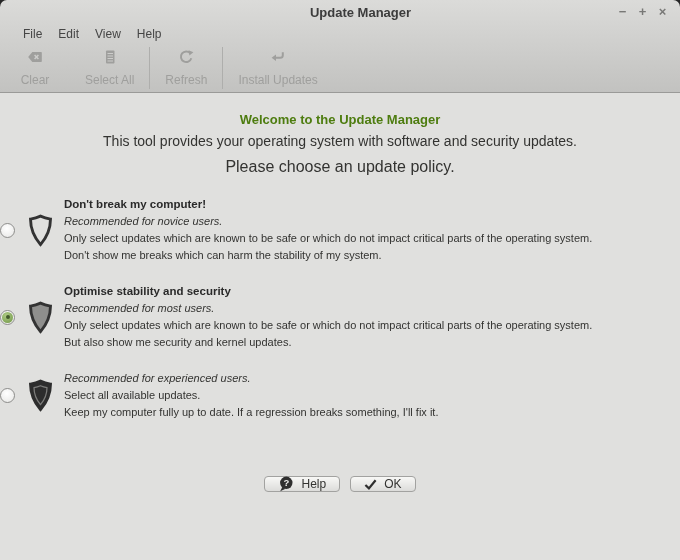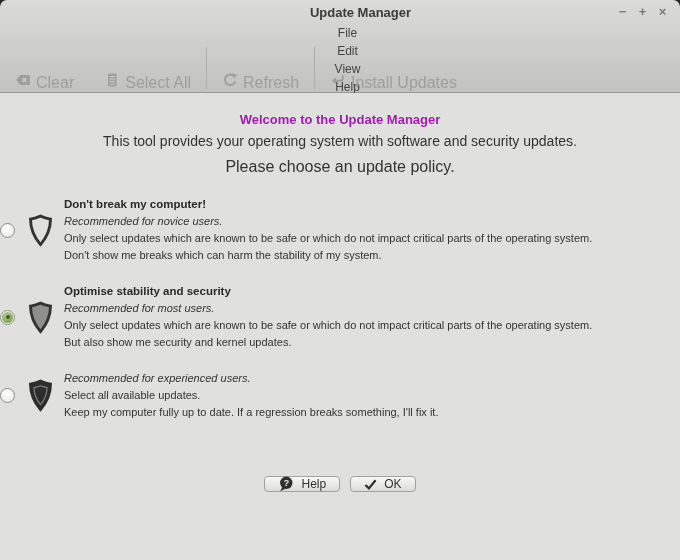--- a/index.html
+++ b/index.html
@@ -23,33 +23,33 @@
   .titlebar { height:24px; position:relative; display:flex; align-items:center; }
   .titlebar-title {
     position:absolute; left:0; right:0; text-align:center;
     font-size:13px; font-weight:bold; color:#3c3c3c;margin-left:41px;
   }
   .win-controls { margin-left:auto; display:flex; gap:3px; padding-right:9px; position:relative; z-index:1; }
   .win-btn {
     width:17px; height:18px; line-height:18px; text-align:center;
     color:#787876; font-size:13px; font-weight:bold; cursor:default;
   }
-  .menubar { display:flex; align-items:center; height:20px; padding-left:15px;flex-direction:column; }
+  .menubar { display:flex; align-items:center; height:20px; padding-left:15px; }
   .menu-item { padding:2px 8px; font-size:12px; color:#454545; }
   .toolbar { display:flex; align-items:stretch; height:48px; }
   .tool-item {
-    display:flex; flex-direction:row; align-items:flex-end; justify-content:center;
+    display:flex; flex-direction:column; align-items:center; justify-content:center;
     gap:5px; padding:0 15px; min-width:40px;
-    color:#9f9f9d; font-size:16px;
+    color:#9f9f9d; font-size:12px;
   }
   .tool-sep { width:1px; background:#aeaeac; margin:3px 0; }
   .tool-icon { display:block; }
   
   .content { flex:1; background:#e0e0de; overflow:hidden; }
-  .welcome-title { margin-top:19px; text-align:center; font-size:13px; font-weight:bold; color:#a21caf; white-space:nowrap; }
+  .welcome-title { margin-top:19px; text-align:center; font-size:13px; font-weight:bold; color:#4d7c0f; white-space:nowrap; }
   .welcome-sub   { margin-top:6px; text-align:center; font-size:14px; color:#333331; white-space:nowrap; }
   .welcome-instr { margin-top:9px;  text-align:center; font-size:16px; color:#333331; white-space:nowrap; }
   .policies { margin-top:20px; }
   .policy { display:flex; align-items:center; margin-bottom:19px; }
   .radio-outer {
     flex:0 0 auto; width:13px; height:13px; border-radius:50%;
     border:1px solid #8d8d8b;
     background:radial-gradient(circle at 45% 35%, #ffffff, #e6e6e4);
     display:flex; align-items:center; justify-content:center;
   }

